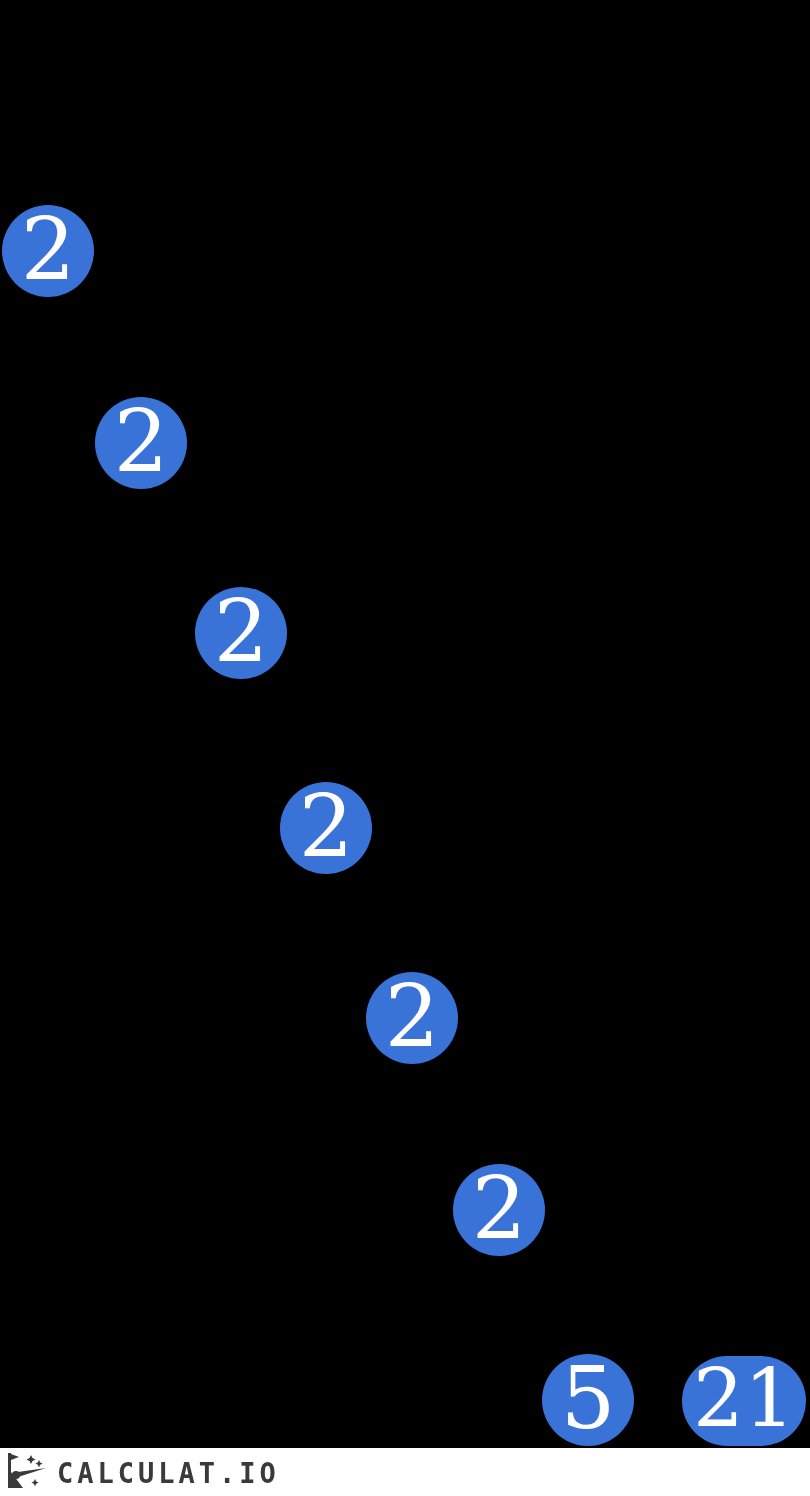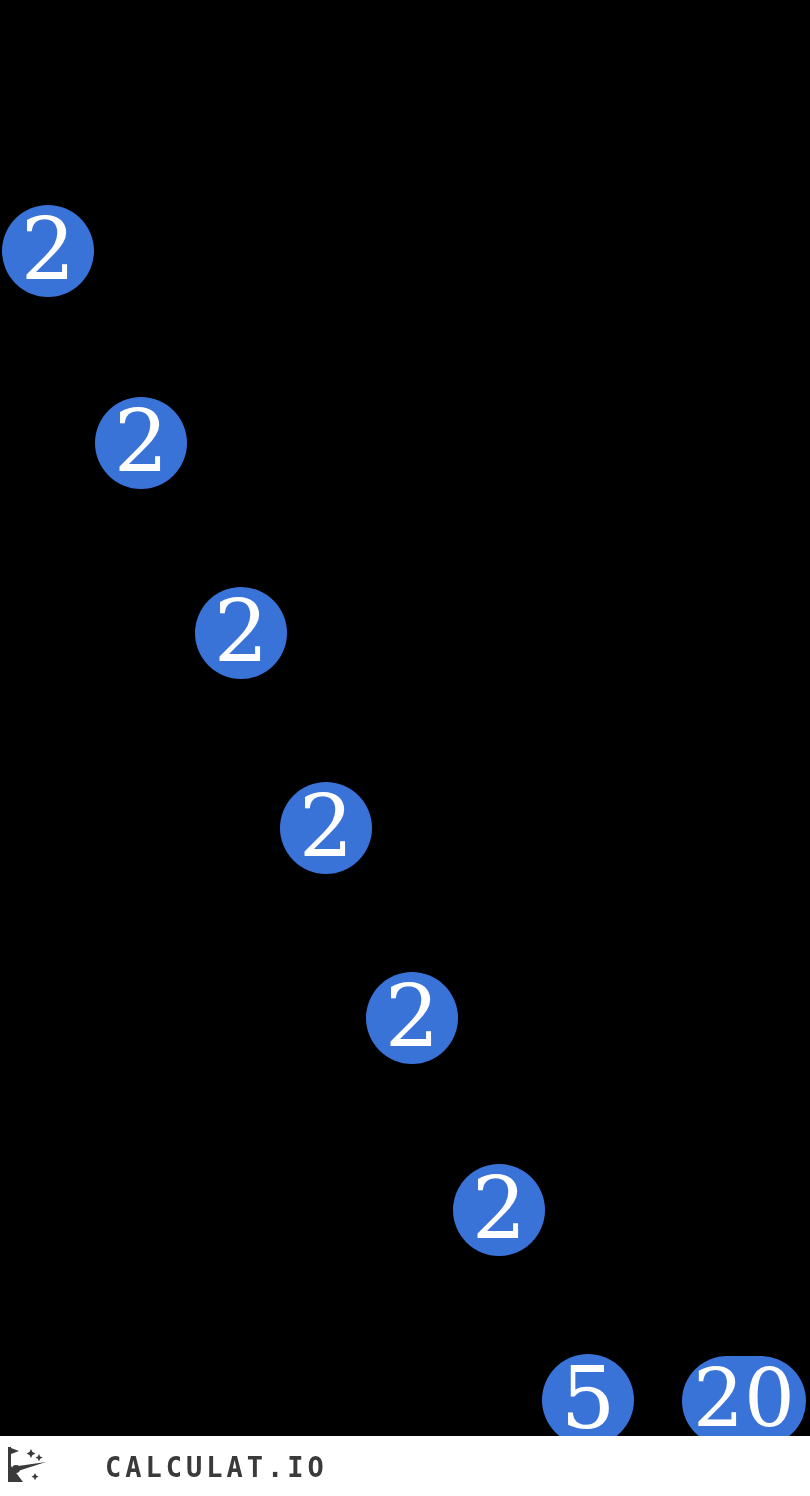--- a/index.html
+++ b/index.html
@@ -36,27 +36,26 @@
   .n8 {
     left: 682px; top: 1356px;
     width: 124px; height: 90px;
     border-radius: 45px;
     font-size: 80px;
   }
   .footer {
     position: absolute;
     left: 0; bottom: 0;
     width: 810px;
-    height: 60px;
+    height: 48px;
     background: #ffffff;
     display: flex;
     align-items: center;
     padding-left: 5px;
     box-sizing: border-box;
-    gap: 48px;
   }
   .logo-icon { flex: 0 0 auto; margin-right: 8px; }
   .logo-text {
     font-family: "DejaVu Sans Mono", monospace;
     font-weight: bold;
     font-size: 27px;
     letter-spacing: 4px;
     color: #3a3a3a;
     transform: scaleY(1.08);
     transform-origin: center;
@@ -68,21 +67,21 @@
 
 <div class="screen">
 
   <div class="node n1">2</div>
   <div class="node n2">2</div>
   <div class="node n3">2</div>
   <div class="node n4">2</div>
   <div class="node n5">2</div>
   <div class="node n6">2</div>
   <div class="node n7">5</div>
-  <div class="node n8">20</div>
+  <div class="node n8">21</div>
 
   <div class="footer">
     <svg class="logo-icon" width="44" height="40" viewBox="0 0 44 40" xmlns="http://www.w3.org/2000/svg">
       <g fill="#3a3a3a" stroke="#3a3a3a">
         <rect x="3" y="1" width="3" height="35" stroke="none"></rect>
         <path d="M6 2 L14 5 L6 8 Z" stroke="none"></path>
         <path d="M6 20 L6 36 L18 36 Z" stroke="none"></path>
         <circle cx="11" cy="23" r="4" stroke="none"></circle>
         <path d="M13 25 L41 16 L13 20 Z" stroke="none"></path>
         <path d="M26 3 l1.5 3 3 1.5 -3 1.5 -1.5 3 -1.5 -3 -3 -1.5 3 -1.5 Z" stroke="none"></path>

